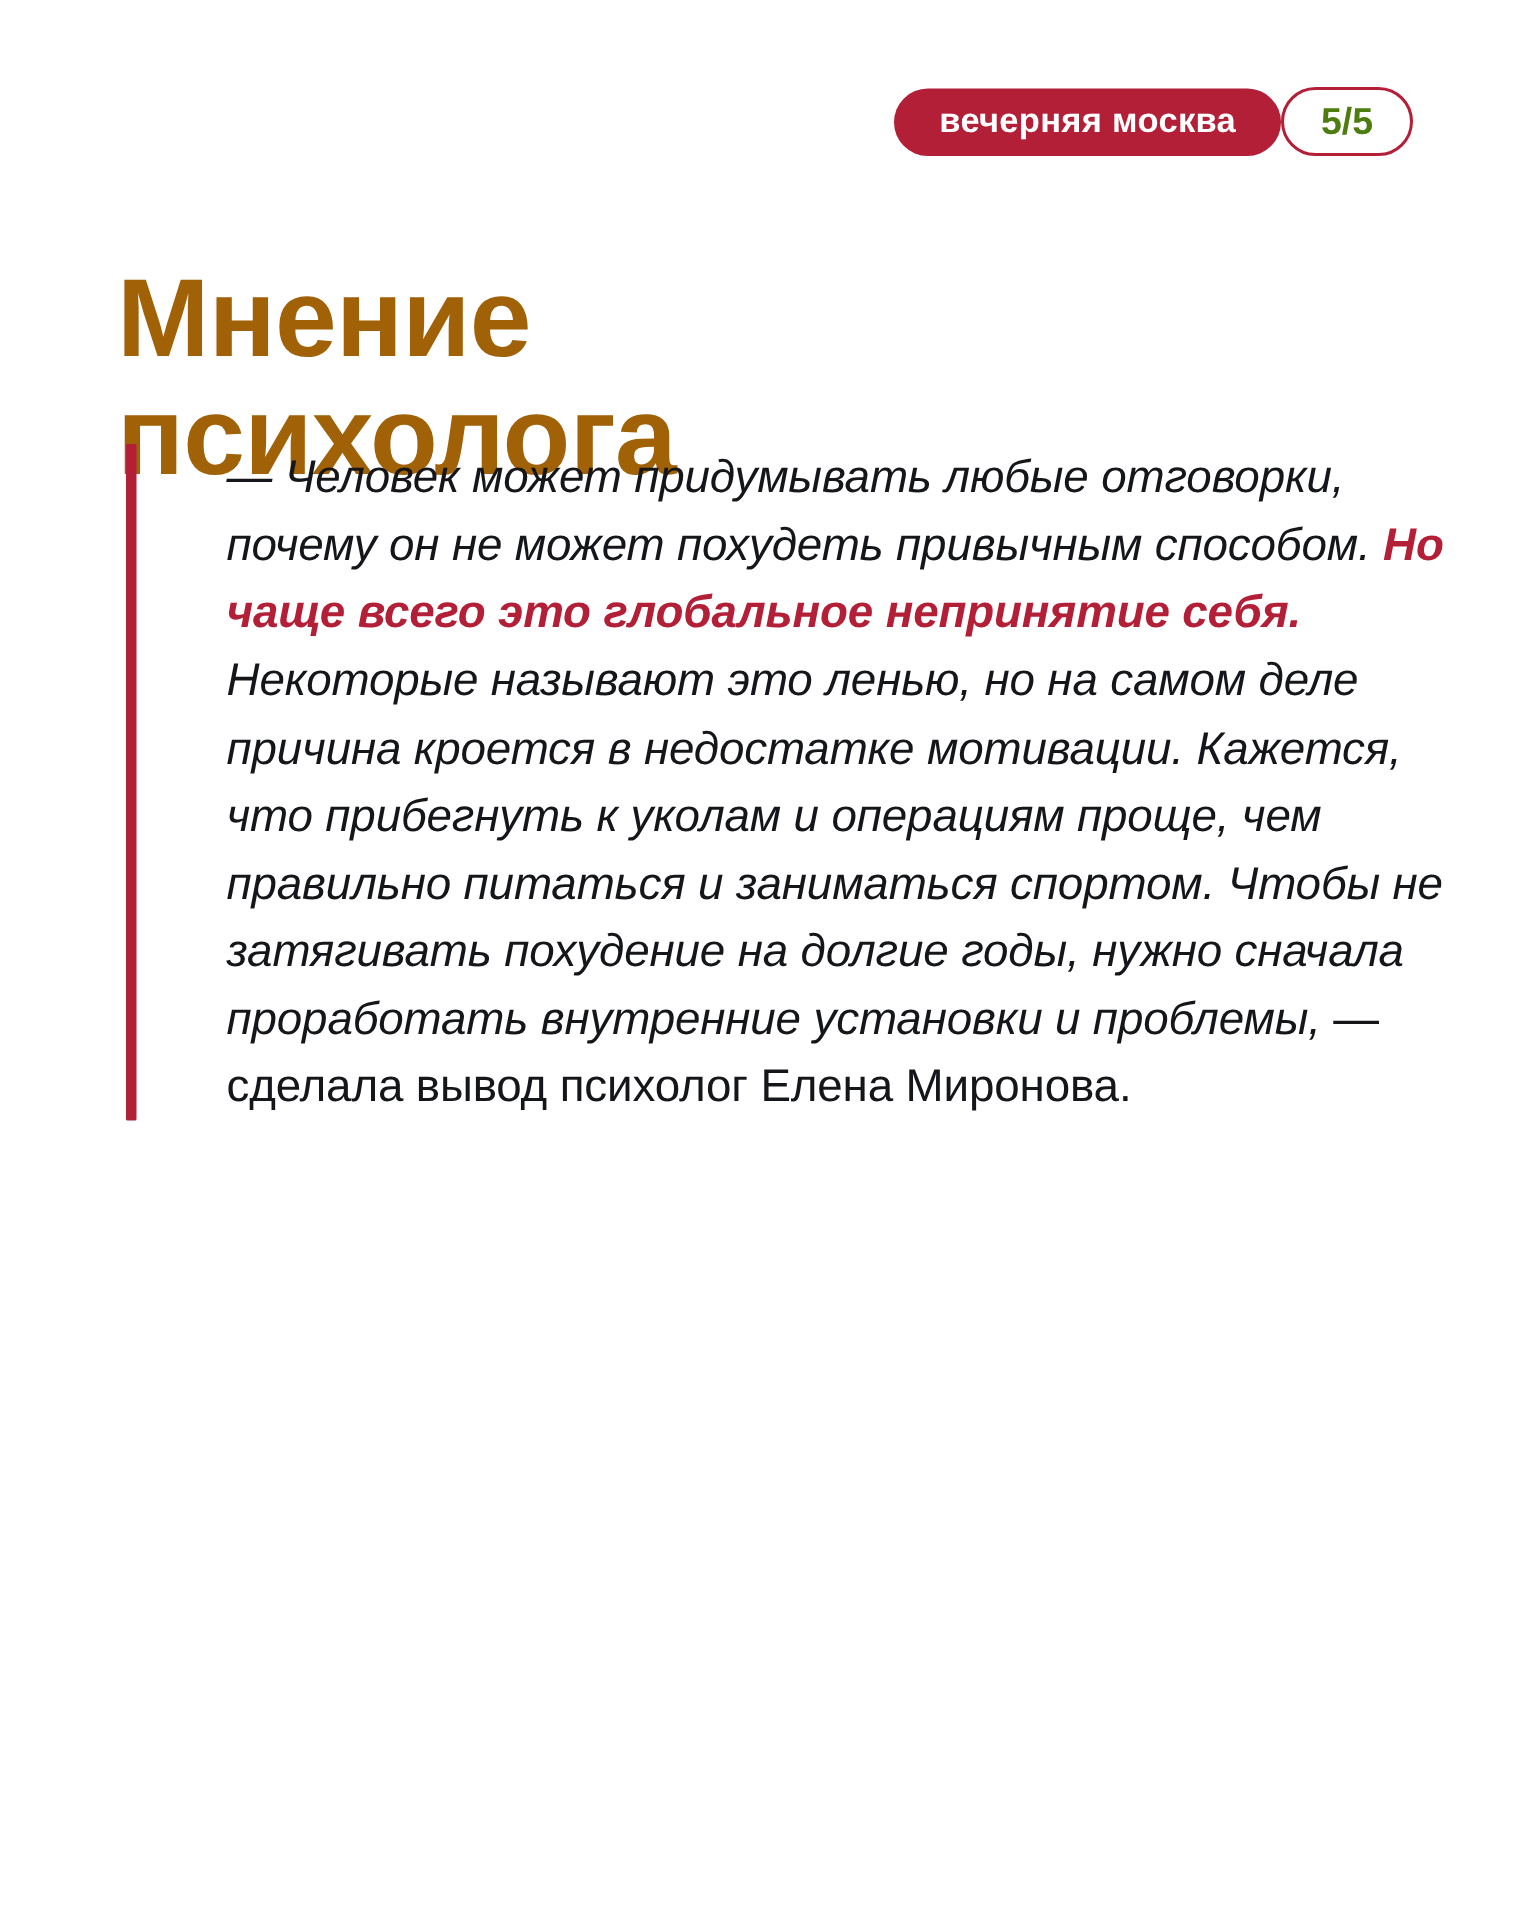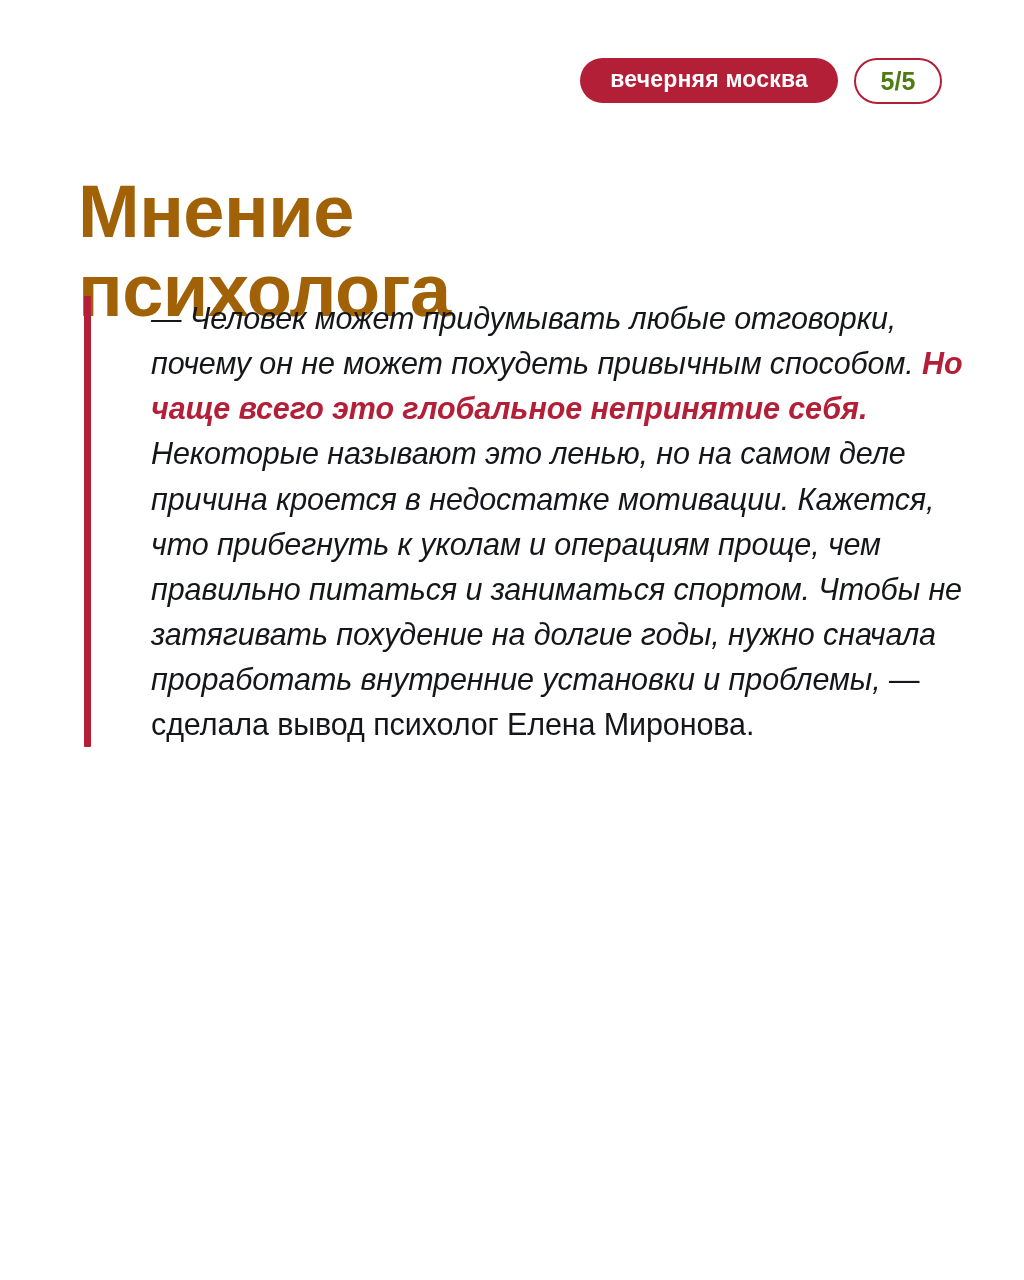--- a/index.html
+++ b/index.html
@@ -20,22 +20,21 @@
     height: 1280px;
     box-sizing: border-box;
   }
 
   
   .header {
     position: absolute;
     top: 58px;
     right: 82px;
     display: flex;
-    align-items: flex-start;
-    gap: 16px;
+    align-items: center;
   }
   .brand-pill {
     background: #b41f38;
     color: #ffffff;
     border-radius: 24px;
     padding: 10px 30px 12px;
     font-size: 23px;
     font-weight: 700;
     letter-spacing: 0.2px;
     line-height: 1;

